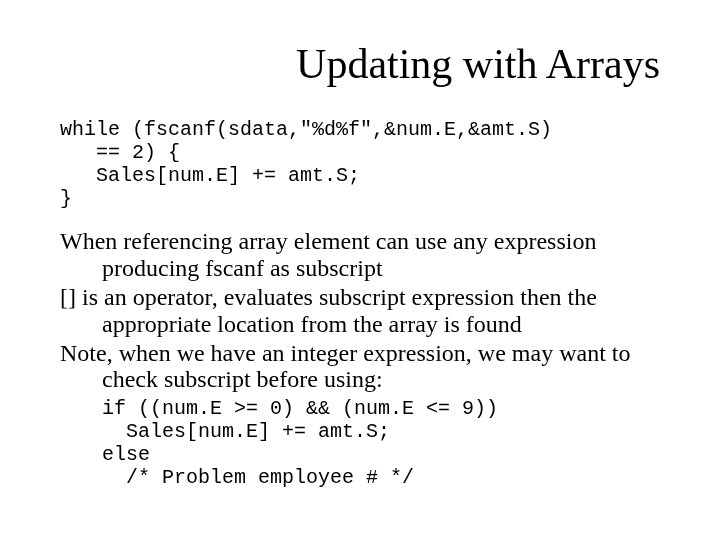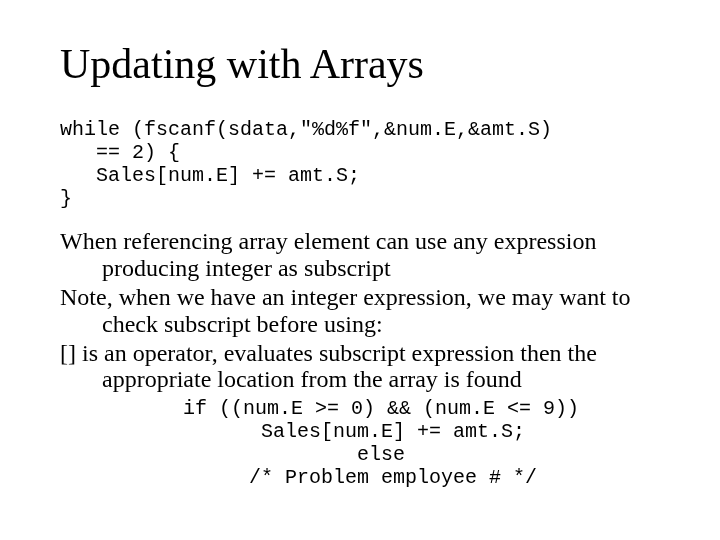--- a/index.html
+++ b/index.html
@@ -13,21 +13,21 @@
     overflow: hidden;
   }
   .slide {
     box-sizing: border-box;
     width: 720px;
     height: 540px;
     padding: 30px 60px 20px 60px;
   }
   .title {
     font-size: 42px;
-    text-align: left;
+    text-align: right;
     margin: 10px 0 30px 0;
     font-weight: normal;
   }
   .code {
     font-family: "Courier New", Courier, monospace;
     font-size: 20px;
     white-space: pre;
     line-height: 1.15;
     margin: 0 0 18px 0;
   }
@@ -39,35 +39,34 @@
   .hang {
     padding-left: 42px;
     text-indent: -42px;
   }
   .code2 {
     font-family: "Courier New", Courier, monospace;
     font-size: 20px;
     white-space: pre;
     line-height: 1.15;
     margin: 4px 0 0 42px;
-    text-align: center;
   }
 </style>
 </head>
 <body>
 
 <div class="slide">
   <h1 class="title">Updating with Arrays</h1>
 
   <div class="code"><span>while (fscanf(sdata,"%d%f",&amp;num.E,&amp;amt.S)</span>
 <span>   == 2) {</span>
 <span>   Sales[num.E] += amt.S;</span>
 <span>}</span></div>
 
-  <p class="body-para hang">When referencing array element can use any expression producing integer as subscript</p>
+  <p class="body-para hang">When referencing array element can use any expression producing fscanf as subscript</p>
+  <p class="body-para hang">[] is an operator, evaluates subscript expression then the appropriate location from the array is found</p>
   <p class="body-para hang">Note, when we have an integer expression, we may want to check subscript before using:</p>
-  <p class="body-para hang">[] is an operator, evaluates subscript expression then the appropriate location from the array is found</p>
 
   <div class="code2"><span>if ((num.E &gt;= 0) &amp;&amp; (num.E &lt;= 9))</span>
 <span>  Sales[num.E] += amt.S;</span>
 <span>else</span>
 <span>  /* Problem employee # */</span></div>
 </div>
 
 </body></html>

